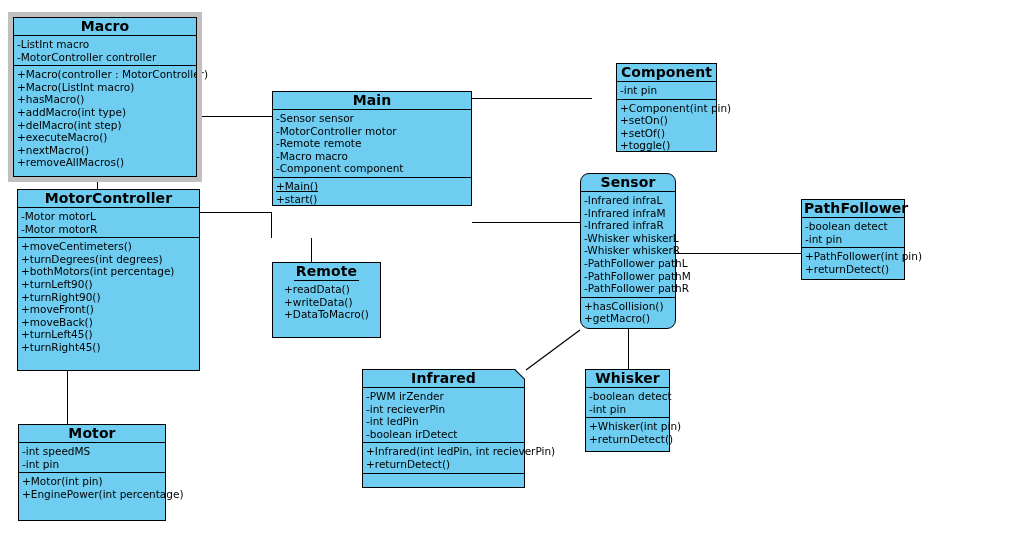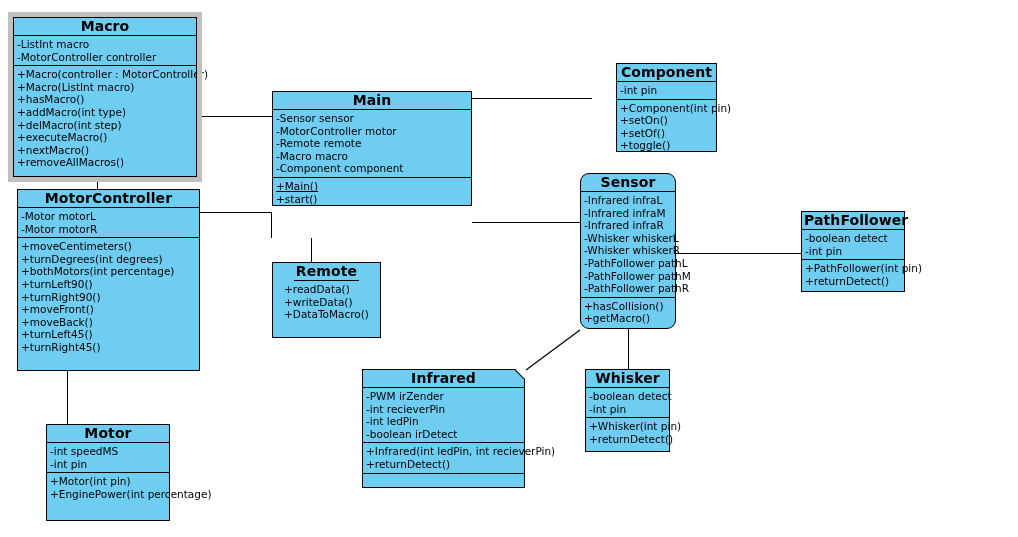--- a/index.html
+++ b/index.html
@@ -156,21 +156,21 @@
       <div class="row">+bothMotors(int percentage)</div>
       <div class="row">+turnLeft90()</div>
       <div class="row">+turnRight90()</div>
       <div class="row">+moveFront()</div>
       <div class="row">+moveBack()</div>
       <div class="row">+turnLeft45()</div>
       <div class="row">+turnRight45()</div>
     </div>
   </div>
 
-  <div class="uml-class" style="left:18px; top:424px; width:124px; height:97px;margin-left:28px;">
+  <div class="uml-class" style="left:18px; top:424px; width:148px; height:97px;">
     <div class="uml-title">Motor</div>
     <div class="uml-compartment">
       <div class="row">-int speedMS</div>
       <div class="row">-int pin</div>
     </div>
     <div class="uml-compartment">
       <div class="row">+Motor(int pin)</div>
       <div class="row">+EnginePower(int percentage)</div>
     </div>
   </div>
@@ -223,21 +223,21 @@
       <div class="row">-PathFollower pathL</div>
       <div class="row">-PathFollower pathM</div>
       <div class="row">-PathFollower pathR</div>
     </div>
     <div class="uml-compartment">
       <div class="row">+hasCollision()</div>
       <div class="row">+getMacro()</div>
     </div>
   </div>
 
-  <div class="uml-class" style="left:801px; top:199px; width:104px; height:81px;margin-top:12px;">
+  <div class="uml-class" style="left:801px; top:199px; width:104px; height:81px;">
     <div class="uml-title">PathFollower</div>
     <div class="uml-compartment">
       <div class="row">-boolean detect</div>
       <div class="row">-int pin</div>
     </div>
     <div class="uml-compartment">
       <div class="row">+PathFollower(int pin)</div>
       <div class="row">+returnDetect()</div>
     </div>
   </div>

